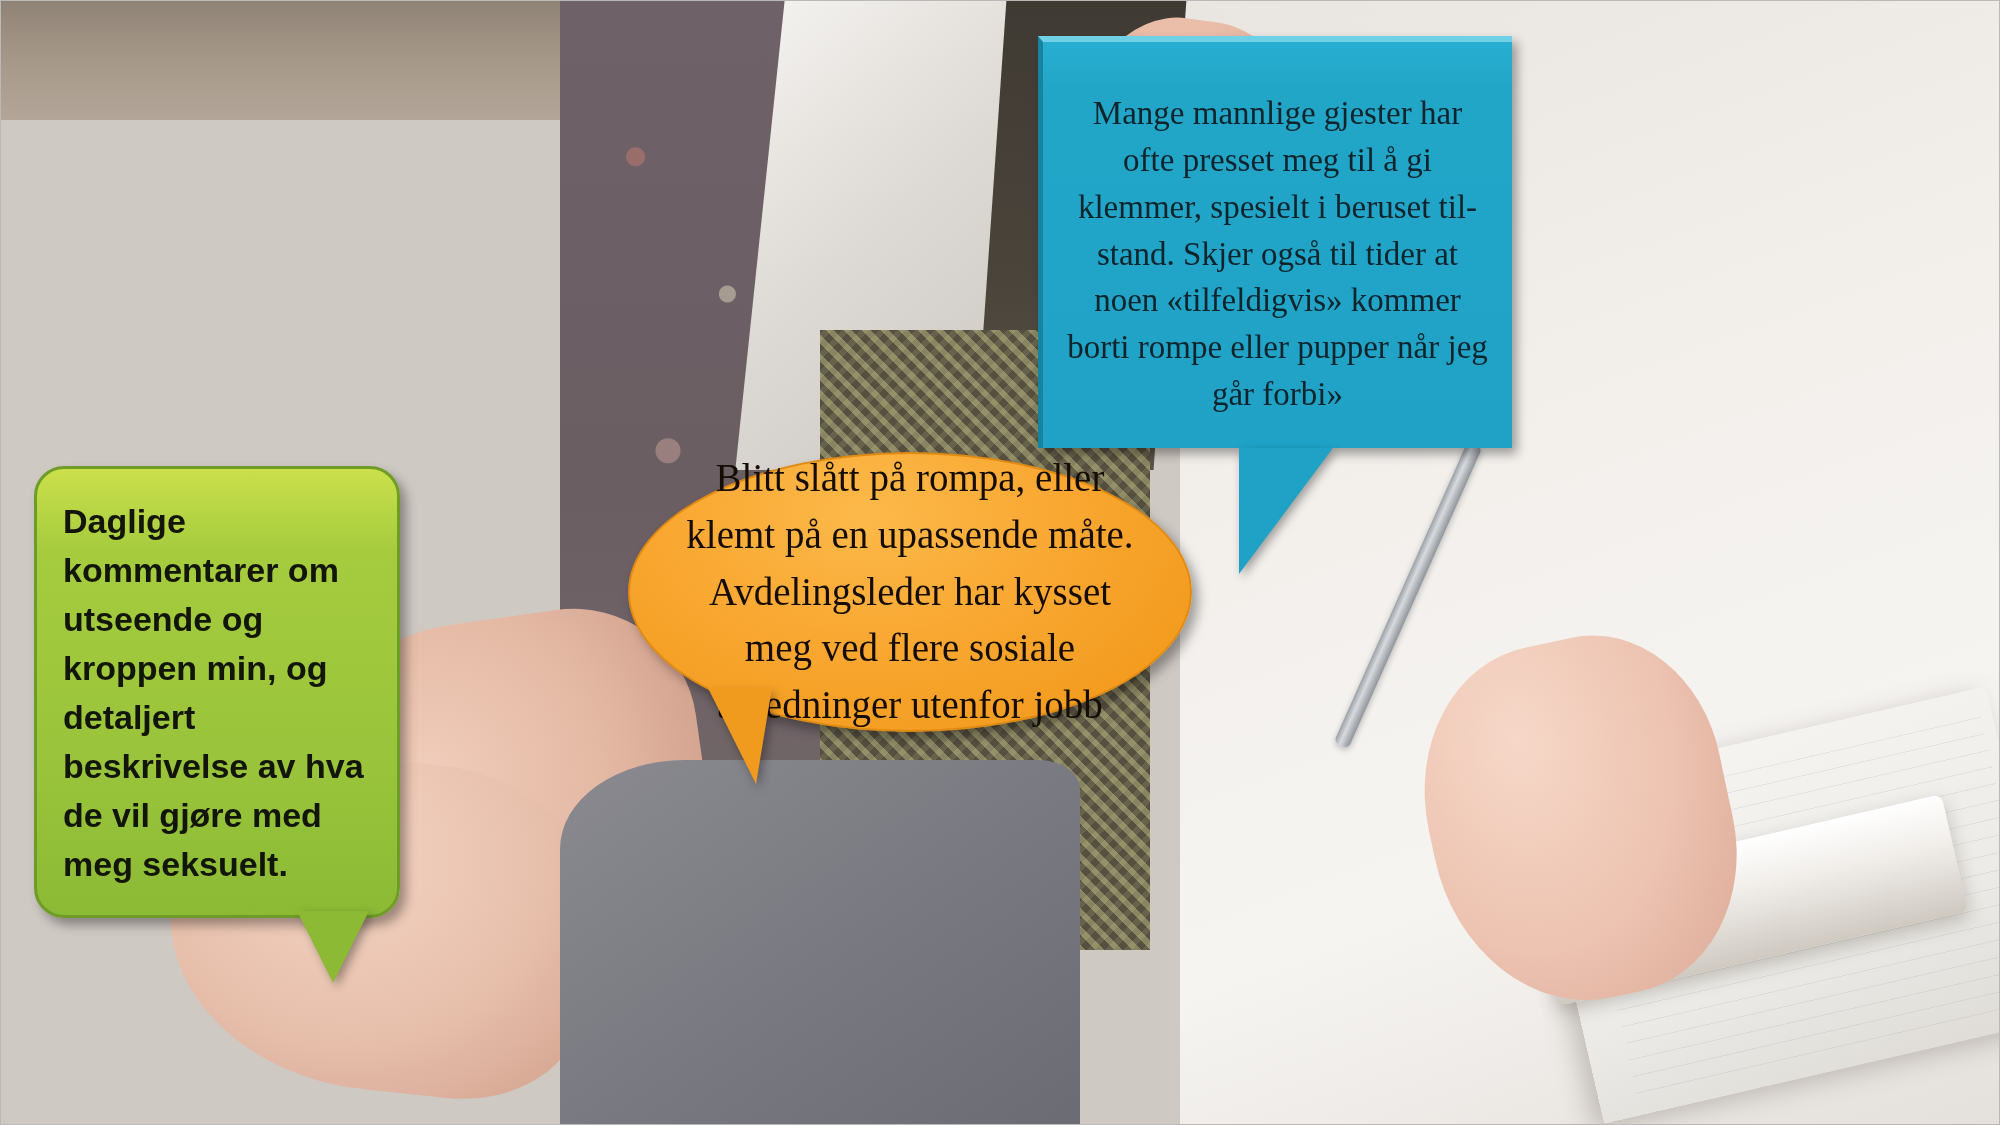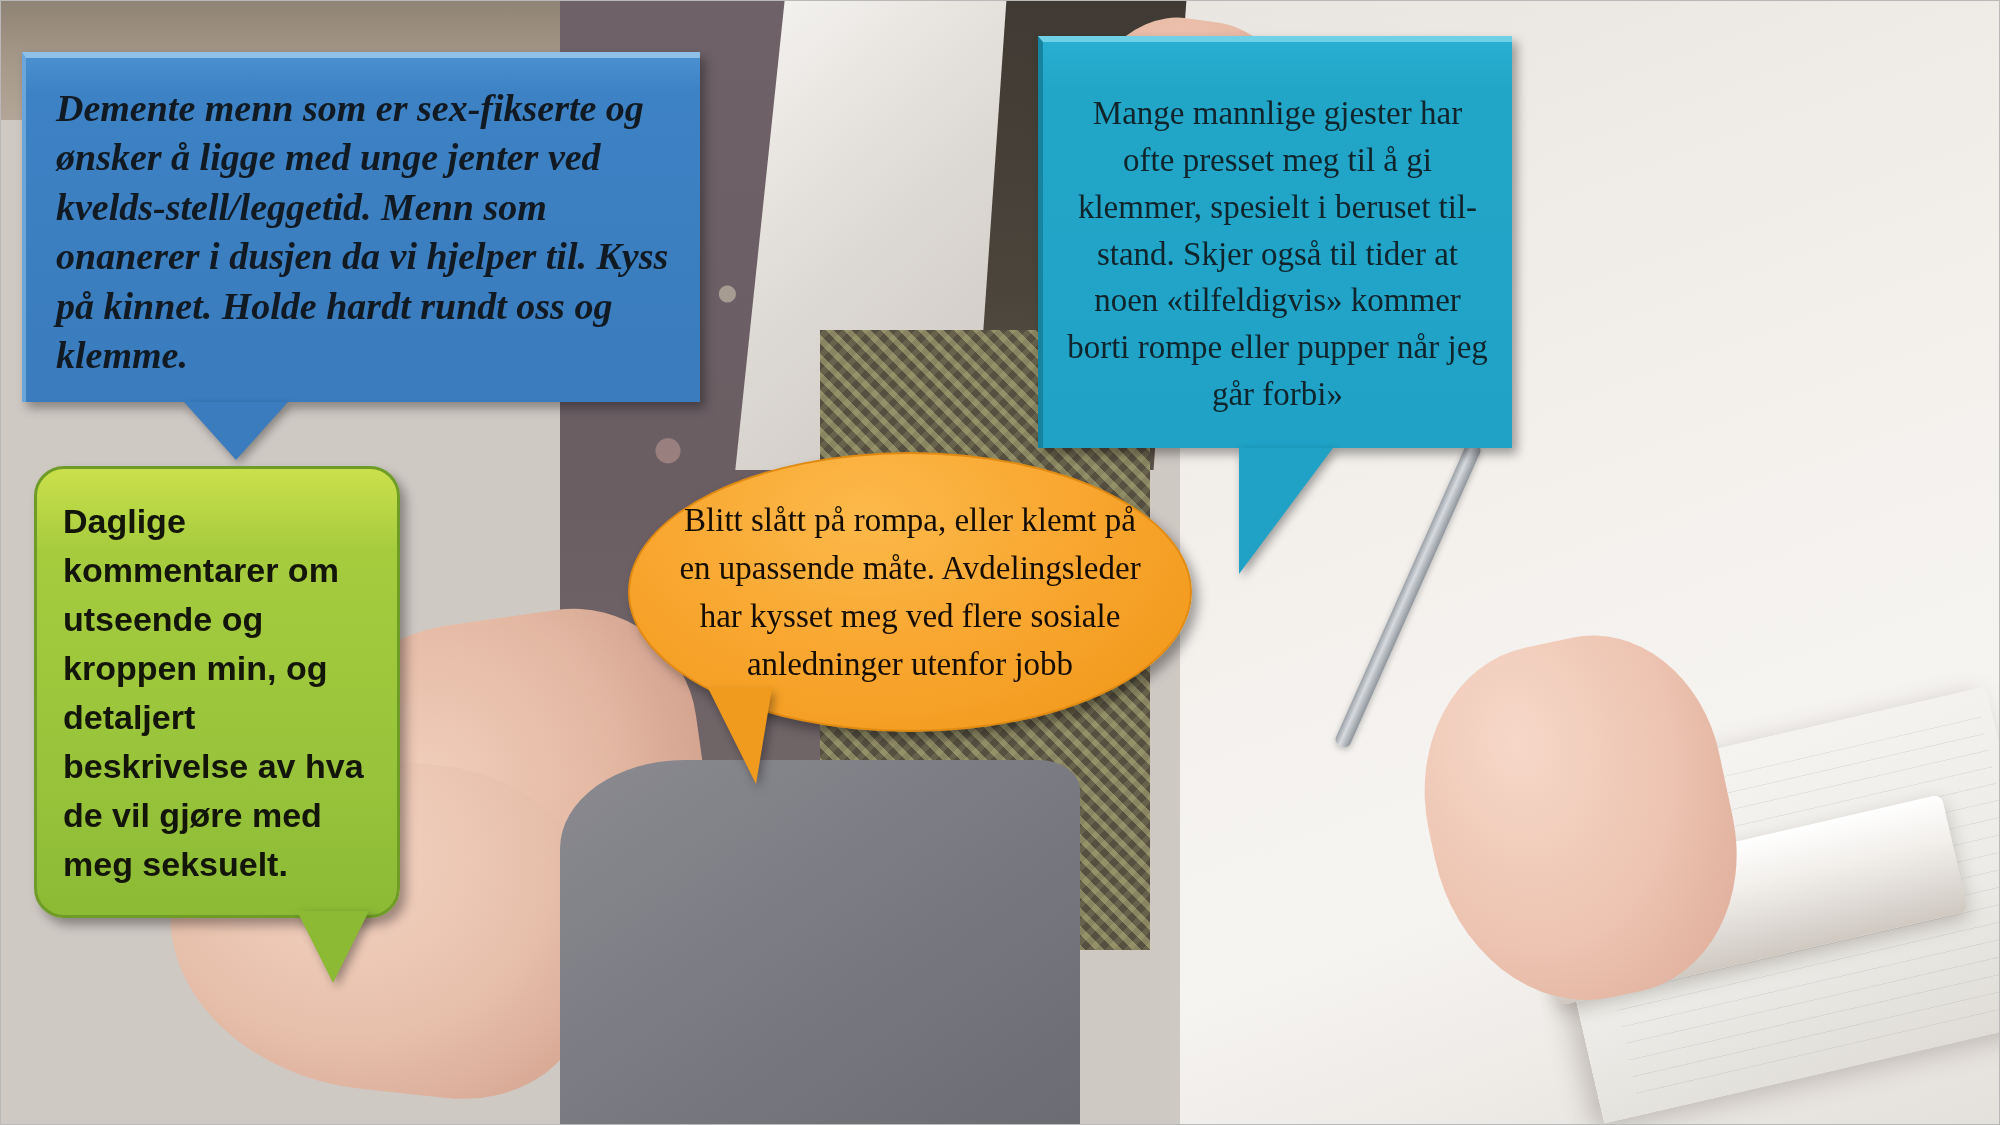--- a/index.html
+++ b/index.html
@@ -124,21 +124,21 @@
 
   
   #c-orange{left:628px;top:452px;width:564px;height:280px;}
   #c-orange .body{width:564px;height:280px;border-radius:50%;
     background:radial-gradient(ellipse at 42% 22%,#fcb94a 0%,#f9a832 42%,#f39c20 78%,#e8901a 100%);
     border:2px solid #e08a12;
     display:flex;align-items:center;justify-content:center;
     padding:0 46px;box-sizing:border-box;text-align:center;
     box-shadow:6px 7px 12px rgba(0,0,0,.35);}
   #c-orange .txt{font-family:"Liberation Serif",serif;font-weight:400;
-    font-size:33px;line-height:1.46;color:#150c02;}
+    font-size:39px;line-height:1.46;color:#150c02;}
   #c-orange .tail{left:80px;top:236px;
     border-left:48px solid transparent;border-right:16px solid transparent;
     border-top:96px solid #f09a1e;filter:drop-shadow(3px 5px 5px rgba(0,0,0,.33));}
 
   .frame{position:absolute;inset:0;border:1px solid #b9b9b9;pointer-events:none;}
 </style>
 </head>
 <body>
 
 <div id="stage">
@@ -157,26 +157,20 @@
     <div class="bg-layer bg-arm"></div>
     <div class="bg-layer bg-arm2"></div>
     <div class="bg-layer bg-grey"></div>
     <div class="bg-layer bg-pen"></div>
     <div class="bg-layer bg-notebook"></div>
     <div class="bg-notebook-lines"></div>
     <div class="bg-layer bg-notebook-edge"></div>
     <div class="bg-layer bg-hand2"></div>
   </div>
 
-  <div class="callout" id="c-blue">
-    <div class="body">
-      <div class="txt">Demente menn som er sex-fikserte og ønsker å ligge med unge jenter ved kvelds-stell/leggetid. Menn som onanerer i dusjen da vi hjelper til. Kyss på kinnet. Holde hardt rundt oss og klemme.</div>
-      <div class="tail"></div>
-    </div>
-  </div>
 
   <div class="callout" id="c-teal">
     <div class="body">
       <div class="txt">Mange mannlige gjester har ofte presset meg til å gi klemmer, spesielt i beruset til-stand. Skjer også til tider at noen «tilfeldigvis» kommer borti rompe eller pupper når jeg går forbi»</div>
       <div class="tail"></div>
     </div>
   </div>
 
   <div class="callout" id="c-green">
     <div class="body">

